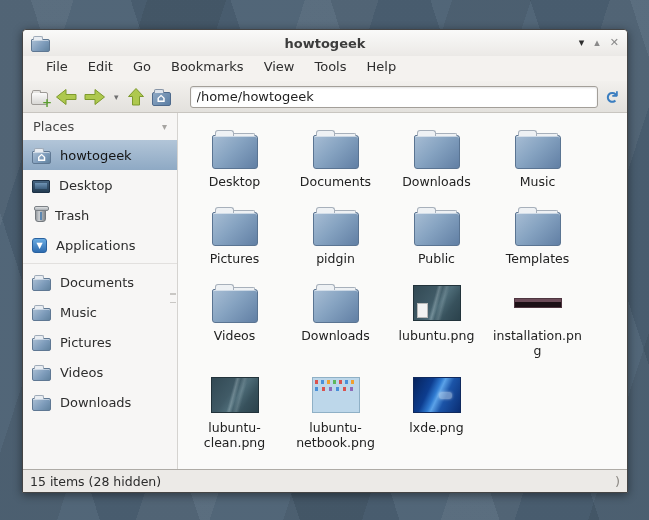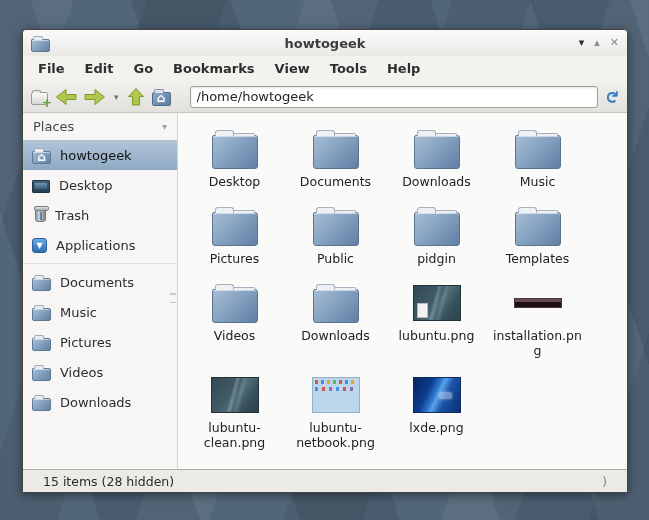--- a/index.html
+++ b/index.html
@@ -40,21 +40,21 @@
   }
   .win-controls { margin-left:auto; display:flex; gap:10px; z-index:2; }
   .win-btn { font-size:11px; color:#8a8a8a; cursor:default; line-height:16px; }
   .win-btn.shade { color:#2e2e2e; }
   .win-btn.close { font-weight:bold; }
 
   
   .menubar {
     height:25px; flex:0 0 25px;
     background:#f4f2ef;
-    display:flex; align-items:center; padding:0 6px; gap:2px;font-weight:bold;
+    display:flex; padding:0 14px; gap:2px;
   }
   .menu-item { font-size:13px; color:#2e2e2e; padding:3px 9px; border-radius:3px; }
 
   
   .toolbar {
     height:32px; flex:0 0 32px;
     background:linear-gradient(#f2f0ed,#e3e1dd);
     border-bottom:1px solid #c8c5c0;
     display:flex; align-items:center; padding:0 8px; gap:7px;
   }
@@ -252,21 +252,21 @@
   .tb-home::after {
     content:"⌂"; position:absolute; left:0; right:0; top:-2px;
     text-align:center; font-size:12px; color:#fff; font-weight:bold;
   }
 
   
   .statusbar {
     height:23px; flex:0 0 23px;
     background:#eceae7; border-top:1px solid #aeaba6;
     display:flex; align-items:center;
-    font-size:12.5px; color:#2c2c2c; padding:0 20px;
+    font-size:12.5px; color:#2c2c2c; padding:0 7px;
   }
   .resize-grip { margin-left:auto; color:#8c8984; font-size:13px; }
 </style>
 </head>
 <body>
 
 <div class="window">
 
   <div class="titlebar">
     <span class="side-icon icon-folder"></span>
@@ -394,27 +394,27 @@
           <div class="file-cell">
             <div class="icon-box">
               <div class="fi-folder"></div>
             </div>
             <div class="file-label">Pictures</div>
           </div>
           <div class="file-cell">
             <div class="icon-box">
               <div class="fi-folder"></div>
             </div>
+            <div class="file-label">pidgin</div>
+          </div>
+          <div class="file-cell">
+            <div class="icon-box">
+              <div class="fi-folder"></div>
+            </div>
             <div class="file-label">Public</div>
-          </div>
-          <div class="file-cell">
-            <div class="icon-box">
-              <div class="fi-folder"></div>
-            </div>
-            <div class="file-label">pidgin</div>
           </div>
           <div class="file-cell">
             <div class="icon-box">
               <div class="fi-folder"></div>
             </div>
             <div class="file-label">Templates</div>
           </div>
           <div class="file-cell">
             <div class="icon-box">
               <div class="fi-folder"></div>

